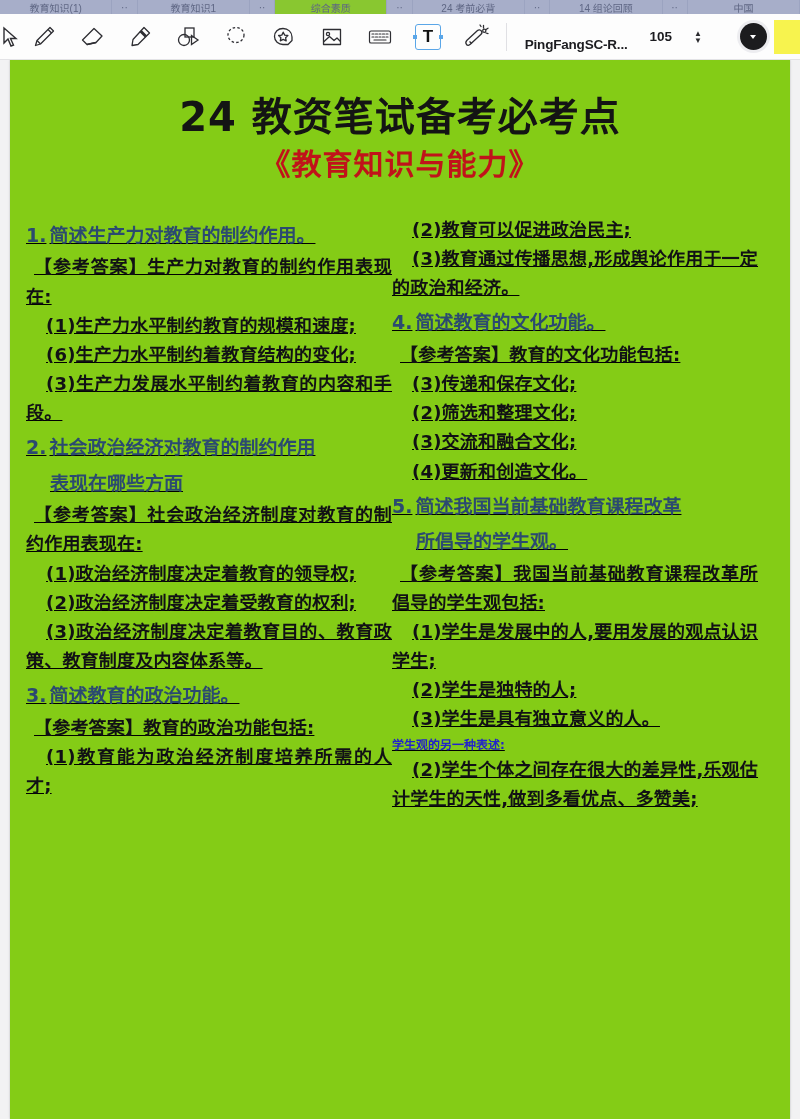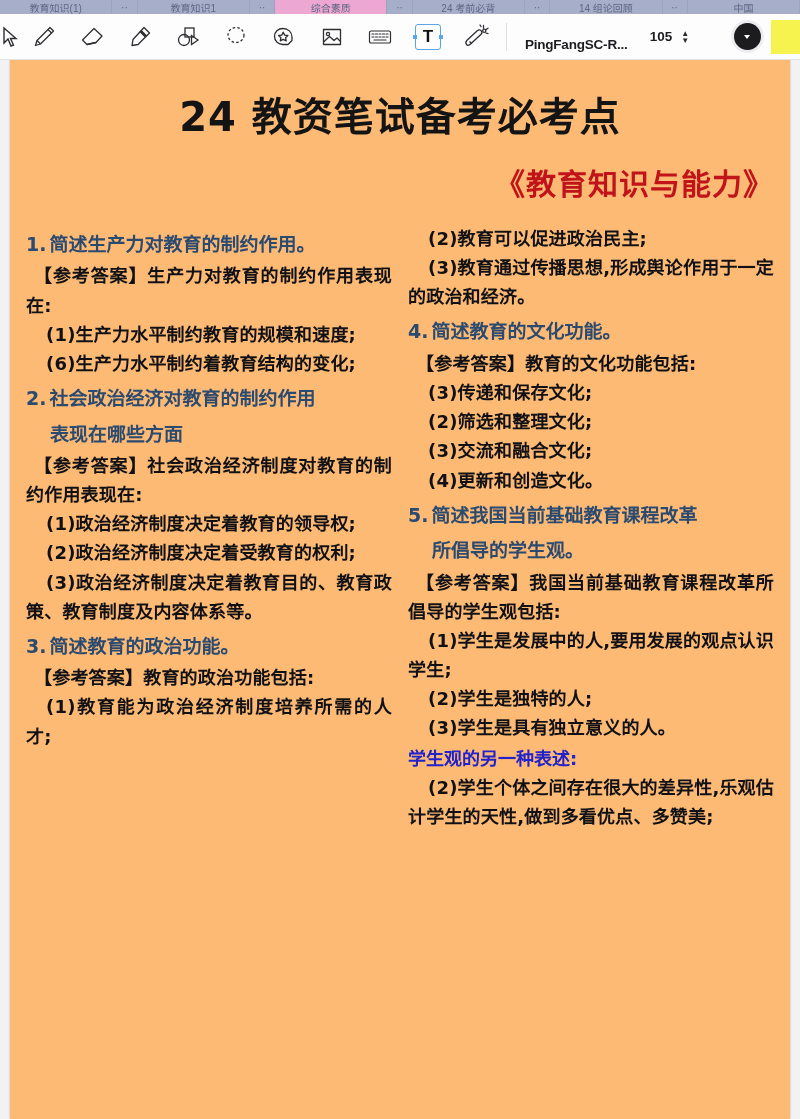--- a/index.html
+++ b/index.html
@@ -32,21 +32,21 @@
     color: #525a78;
     font-size: 10px;
     white-space: nowrap;
     overflow: hidden;
     padding: 0 6px;
     border-right: 1px solid #9aa2bf;
     opacity: .85;
   }
   .tab.wide { width: 135px; }
   .tab.narrow { width: 28px; }
-  .tab.active { background: #f9a8d4; }
+  .tab.active { background: #84cc16; }
 
   
   .toolbar {
     position: absolute;
     top: 14px; left: 0;
     width: 800px; height: 46px;
     background: #fdfdfd;
     border-bottom: 1px solid #e3e3e6;
     display: flex;
     align-items: center;
@@ -89,21 +89,21 @@
     padding: 0 12px;
     display: flex; align-items: flex-end;
     font-size: 13.5px; font-weight: 700;
     color: #1c1c20;
     letter-spacing: -0.2px;
     white-space: nowrap;
   }
   .size-chip {
     height: 30px;
     padding: 0 6px 0 10px;
-    display: flex; align-items: center; gap: 9px;
+    display: flex; align-items: center; gap: 22px;
     font-size: 13.5px; font-weight: 700;
     color: #1c1c20;
   }
   .stepper {
     display: flex; flex-direction: column;
     align-items: center; justify-content: center;
     line-height: 0;
   }
   .stepper span { font-size: 8px; line-height: 7px; color: #2a2a2e; }
 
@@ -144,48 +144,47 @@
     top: 60px; left: 0;
     width: 800px; height: 1059px;
     background: #f2f2f3;
     overflow: hidden;
   }
   .page {
     position: absolute;
     top: 0; left: 10px;
     width: 780px;
     min-height: 1059px;
-    background: #fdba74;
+    background: #84cc16;
     box-shadow: 0 0 3px rgba(0,0,0,.10);
     padding: 34px 16px 0 16px;
   }
 
   .doc-title {
     text-align: center;
     font-size: 40px;
     font-weight: 900;
     color: #141414;
     letter-spacing: 1px;
     line-height: 1.15;
     font-family: "DejaVu Sans", "Liberation Sans", sans-serif;
   }
   .doc-subtitle {
-    text-align: right;
+    text-align: center;
     font-size: 30px;
     font-weight: 900;
     color: #c0131a;
-    margin-top: 20px;
     letter-spacing: 1px;
     font-family: "DejaVu Sans", "Liberation Sans", sans-serif;
   }
 
   .columns {
     display: flex;
-    margin-top: 20px;
-    gap: 16px;
+    margin-top: 31px;
+    text-decoration: underline;
   }
   .col { width: 366px; }
 
   
   .q-head {
     color: #2b4a70;
     font-weight: 800;
     font-size: 19px;
     line-height: 1.55;
     margin: 6px 0 2px 0;
@@ -204,21 +203,21 @@
     font-family: "DejaVu Sans", "Liberation Sans", sans-serif;
     text-align: justify;
     text-justify: inter-ideograph;
   }
   .p.ind { text-indent: 20px; }
   .p.ind0 { text-indent: 8px; }
 
   .alt-head {
     color: #2222cc;
     font-weight: 800;
-    font-size: 18px;
+    font-size: 12px;
     line-height: 1.6;
     margin-top: 2px;
     font-family: "DejaVu Sans", "Liberation Sans", sans-serif;
   }
 
   .edge-line {
     position: absolute;
     top: 0; width: 1px; height: 1059px;
     background: #e8e8ea;
   }
@@ -405,20 +404,21 @@
   <div class="page">
     <div class="doc-title">24 教资笔试备考必考点</div>
     <div class="doc-subtitle">《教育知识与能力》</div>
 
     <div class="columns">
       <div class="col" id="col-left">
           <div class="q-head"><span class="num">1.</span><span>简述生产力对教育的制约作用。</span></div>
           <div class="p ind0">【参考答案】生产力对教育的制约作用表现在:</div>
           <div class="p ind">(1)生产力水平制约教育的规模和速度;</div>
           <div class="p ind">(6)生产力水平制约着教育结构的变化;</div>
+          <div class="p ind">(3)生产力发展水平制约着教育的内容和手段。</div>
           <div class="q-head"><span class="num">2.</span><span>社会政治经济对教育的制约作用</span></div>
           <div class="q-head cont">表现在哪些方面</div>
           <div class="p ind0">【参考答案】社会政治经济制度对教育的制约作用表现在:</div>
           <div class="p ind">(1)政治经济制度决定着教育的领导权;</div>
           <div class="p ind">(2)政治经济制度决定着受教育的权利;</div>
           <div class="p ind">(3)政治经济制度决定着教育目的、教育政策、教育制度及内容体系等。</div>
           <div class="q-head"><span class="num">3.</span><span>简述教育的政治功能。</span></div>
           <div class="p ind0">【参考答案】教育的政治功能包括:</div>
           <div class="p ind">(1)教育能为政治经济制度培养所需的人才;</div>
         </div>

